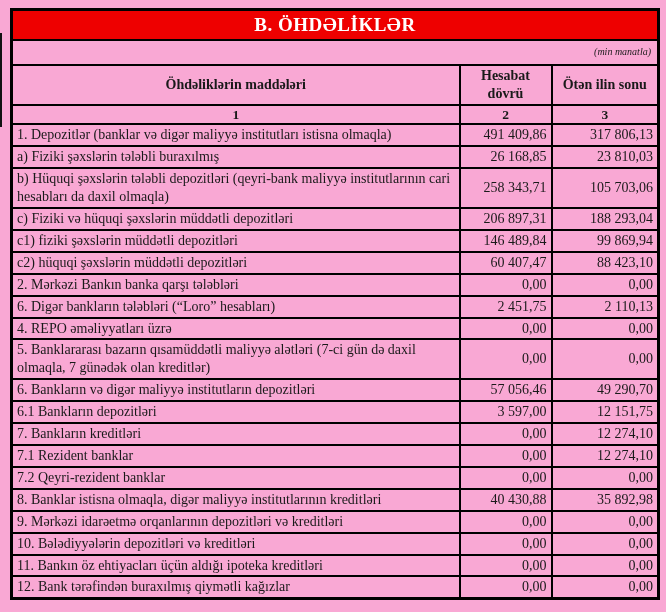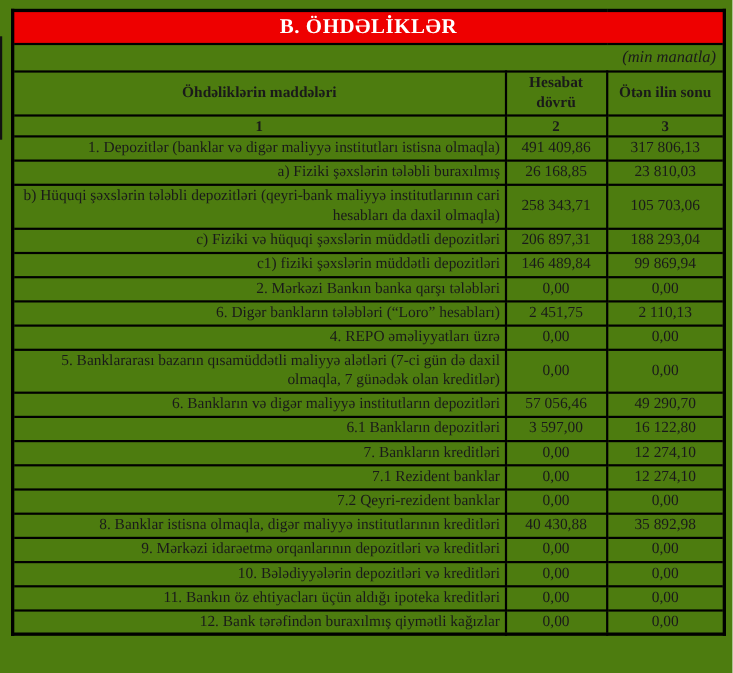--- a/index.html
+++ b/index.html
@@ -4,21 +4,21 @@
 <style>
   html, body {
     margin: 0;
     padding: 0;
     background: #ffffff;
   }
   #page {
     position: relative;
     width: 666px;
     height: 612px;
-    background: #4d7c0f;
+    background: #f9a8d4;
     overflow: hidden;
     font-family: "Liberation Serif", serif;
     color: #1a1a1a;
   }
   #scan-edge {
     position: absolute;
     left: 0;
     top: 33px;
     width: 2px;
     height: 94px;
@@ -46,40 +46,40 @@
     color: #ffffff;
     font-weight: bold;
     text-align: center;
     font-size: 19px;
     letter-spacing: 0.5px;
     padding: 2px 4px;
   }
   tr.note-row td {
     text-align: right;
     font-style: italic;
-    font-size: 15px;
+    font-size: 10px;
     height: 21px;
     padding-right: 6px;
   }
   tr.header-row td {
     font-weight: bold;
     text-align: center;
     height: 34px;
     font-size: 14px;
   }
   tr.index-row td {
     font-weight: bold;
     text-align: center;
     height: 15px;
     font-size: 13.5px;
     padding: 0 4px;
   }
-  td.label-cell { text-align: right; }
+  td.label-cell { text-align: left; }
   td.value-cell {
-    text-align: center;
+    text-align: right;
     padding-right: 5px;
   }
   .indent-0 { padding-left: 4px; }
   .indent-1 { padding-left: 24px; }
   .indent-2 { padding-left: 50px; }
 </style>
 </head>
 <body>
 
 <div id="page" style="--accent: #ee0000;">
@@ -129,20 +129,25 @@
           <td class="label-cell indent-1">c) Fiziki və hüquqi şəxslərin müddətli depozitləri</td>
           <td class="value-cell">206 897,31</td>
           <td class="value-cell">188 293,04</td>
         </tr>
         <tr>
           <td class="label-cell indent-2">c1) fiziki şəxslərin müddətli depozitləri</td>
           <td class="value-cell">146 489,84</td>
           <td class="value-cell">99 869,94</td>
         </tr>
         <tr>
+          <td class="label-cell indent-2">c2) hüquqi şəxslərin müddətli depozitləri</td>
+          <td class="value-cell">60 407,47</td>
+          <td class="value-cell">88 423,10</td>
+        </tr>
+        <tr>
           <td class="label-cell indent-0">2. Mərkəzi Bankın banka qarşı tələbləri</td>
           <td class="value-cell">0,00</td>
           <td class="value-cell">0,00</td>
         </tr>
         <tr>
           <td class="label-cell indent-0">6. Digər bankların tələbləri (“Loro” hesabları)</td>
           <td class="value-cell">2 451,75</td>
           <td class="value-cell">2 110,13</td>
         </tr>
         <tr>
@@ -156,21 +161,21 @@
           <td class="value-cell">0,00</td>
         </tr>
         <tr>
           <td class="label-cell indent-0">6. Bankların və digər maliyyə institutların depozitləri</td>
           <td class="value-cell">57 056,46</td>
           <td class="value-cell">49 290,70</td>
         </tr>
         <tr>
           <td class="label-cell indent-0">6.1  Bankların depozitləri</td>
           <td class="value-cell">3 597,00</td>
-          <td class="value-cell">16 122,80</td>
+          <td class="value-cell">12 151,75</td>
         </tr>
         <tr>
           <td class="label-cell indent-0">7. Bankların kreditləri</td>
           <td class="value-cell">0,00</td>
           <td class="value-cell">12 274,10</td>
         </tr>
         <tr>
           <td class="label-cell indent-0">7.1 Rezident banklar</td>
           <td class="value-cell">0,00</td>
           <td class="value-cell">12 274,10</td>

